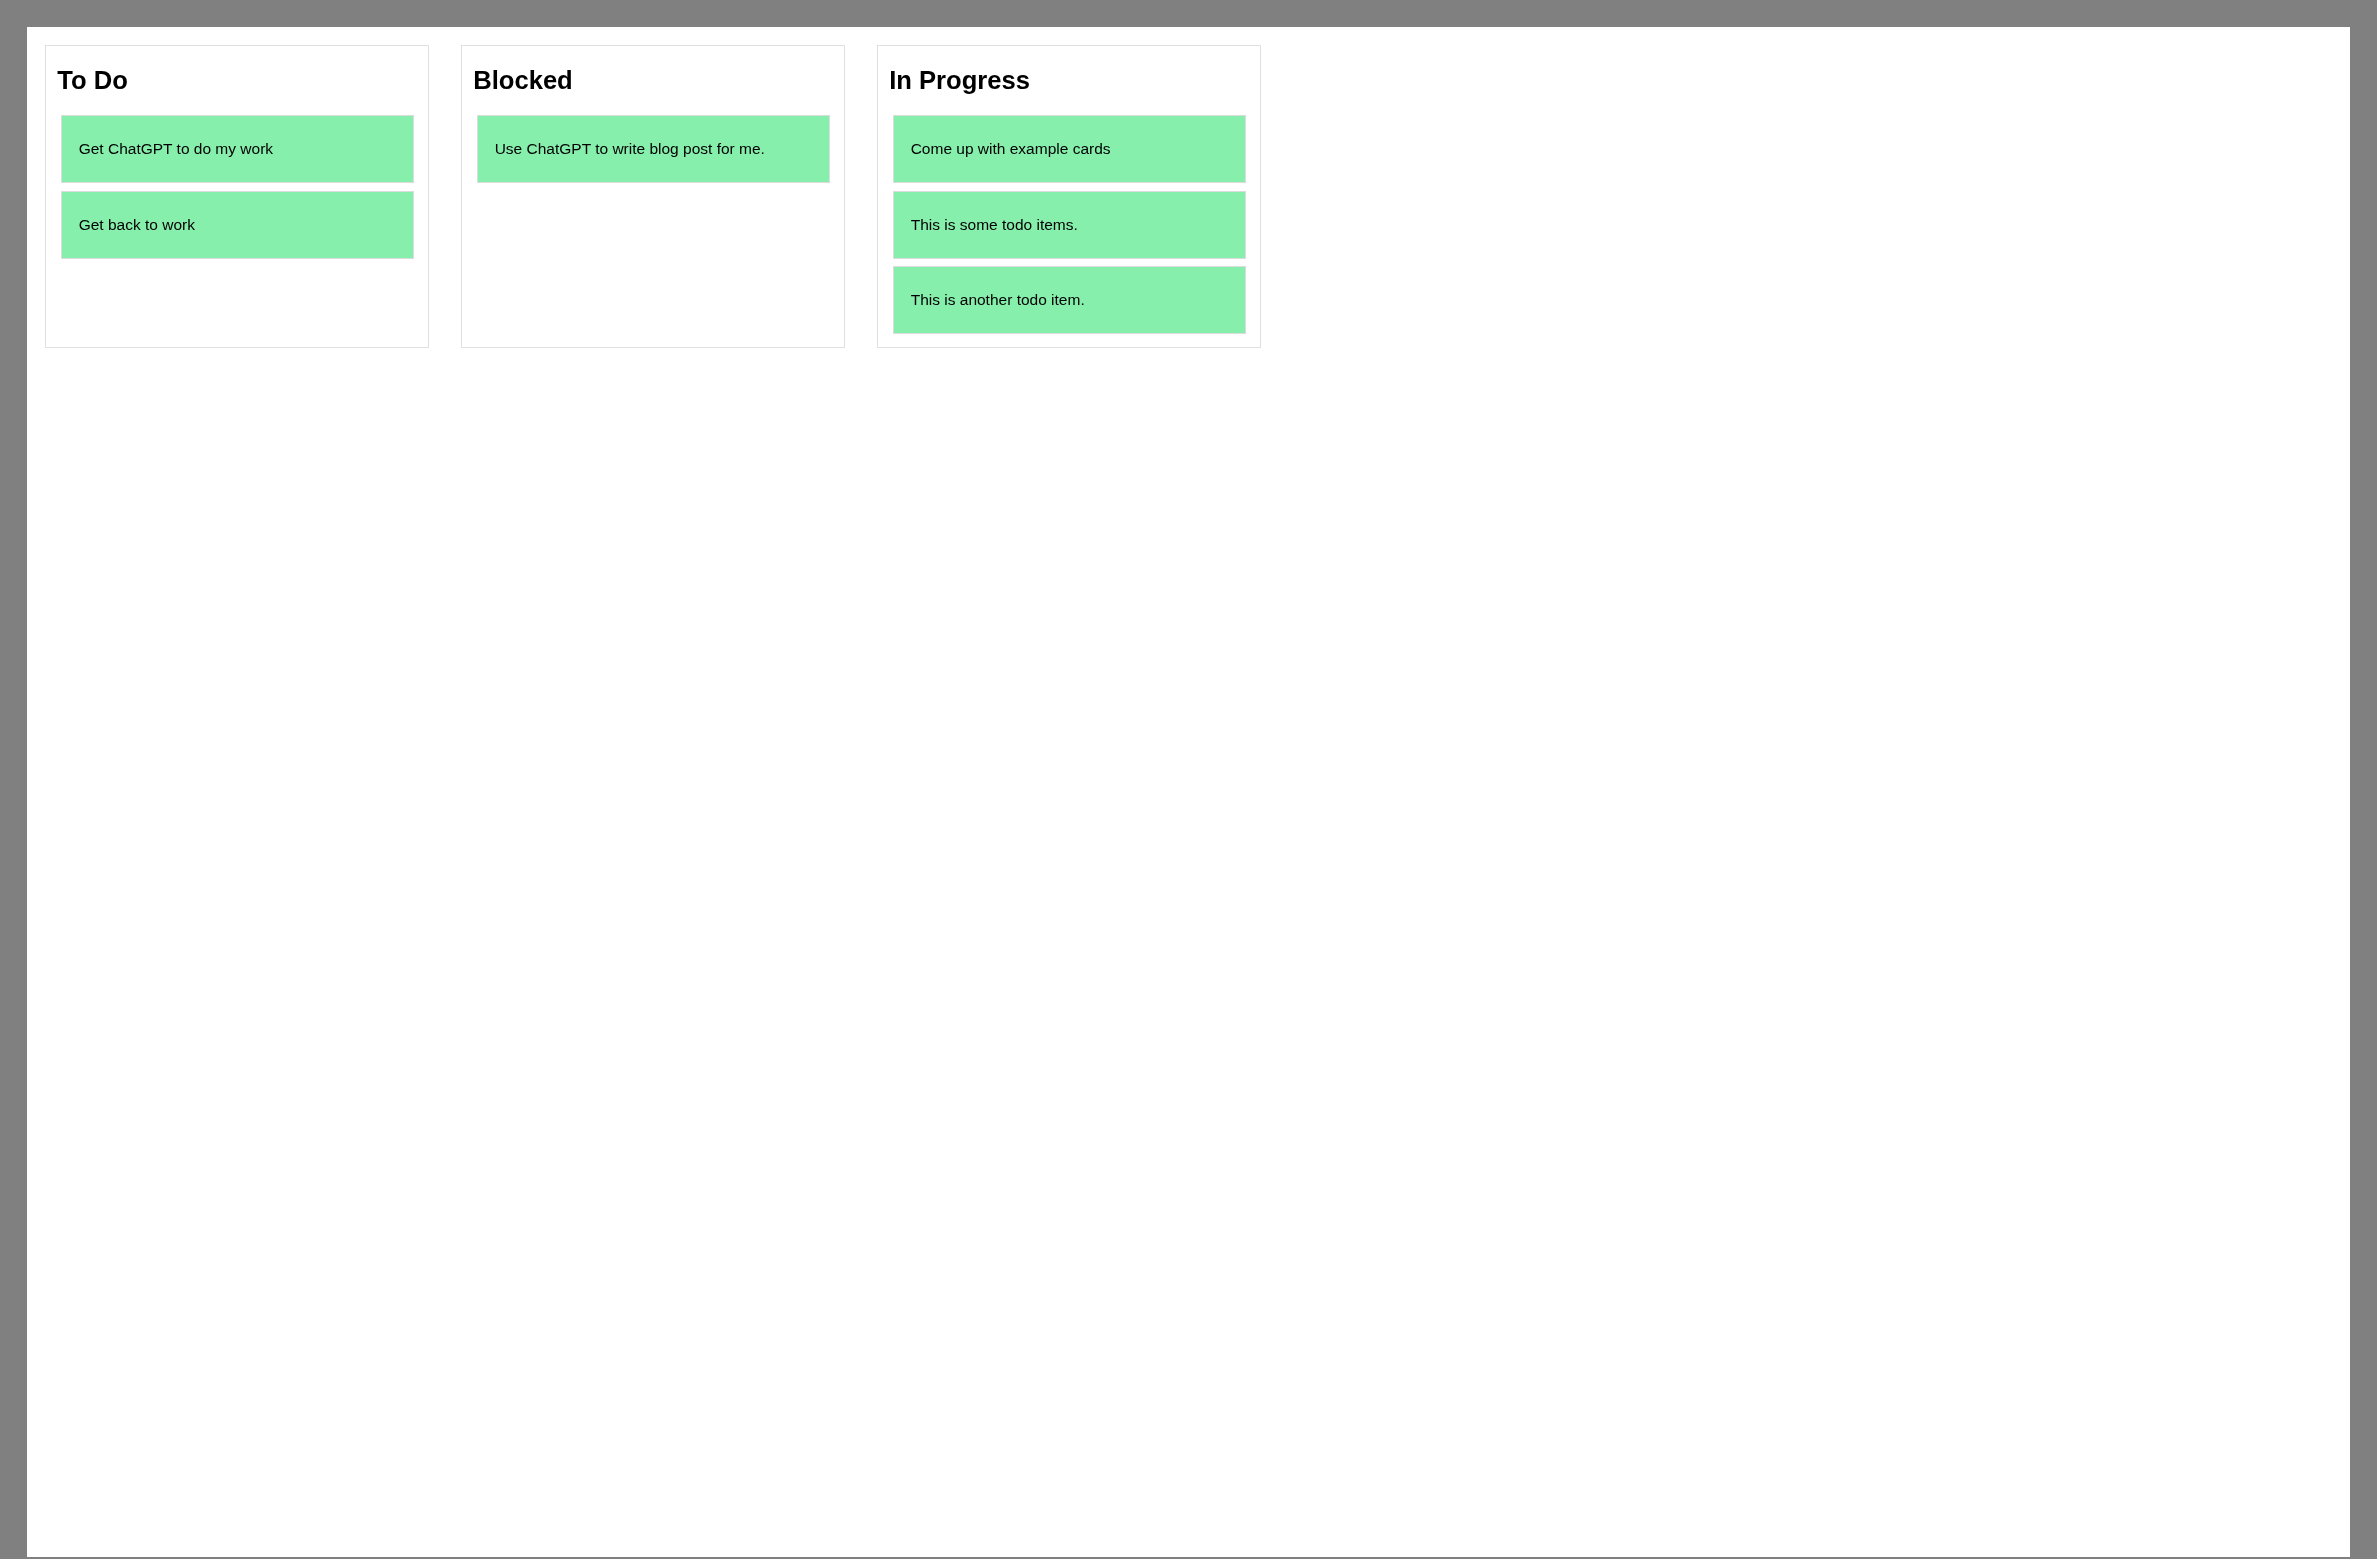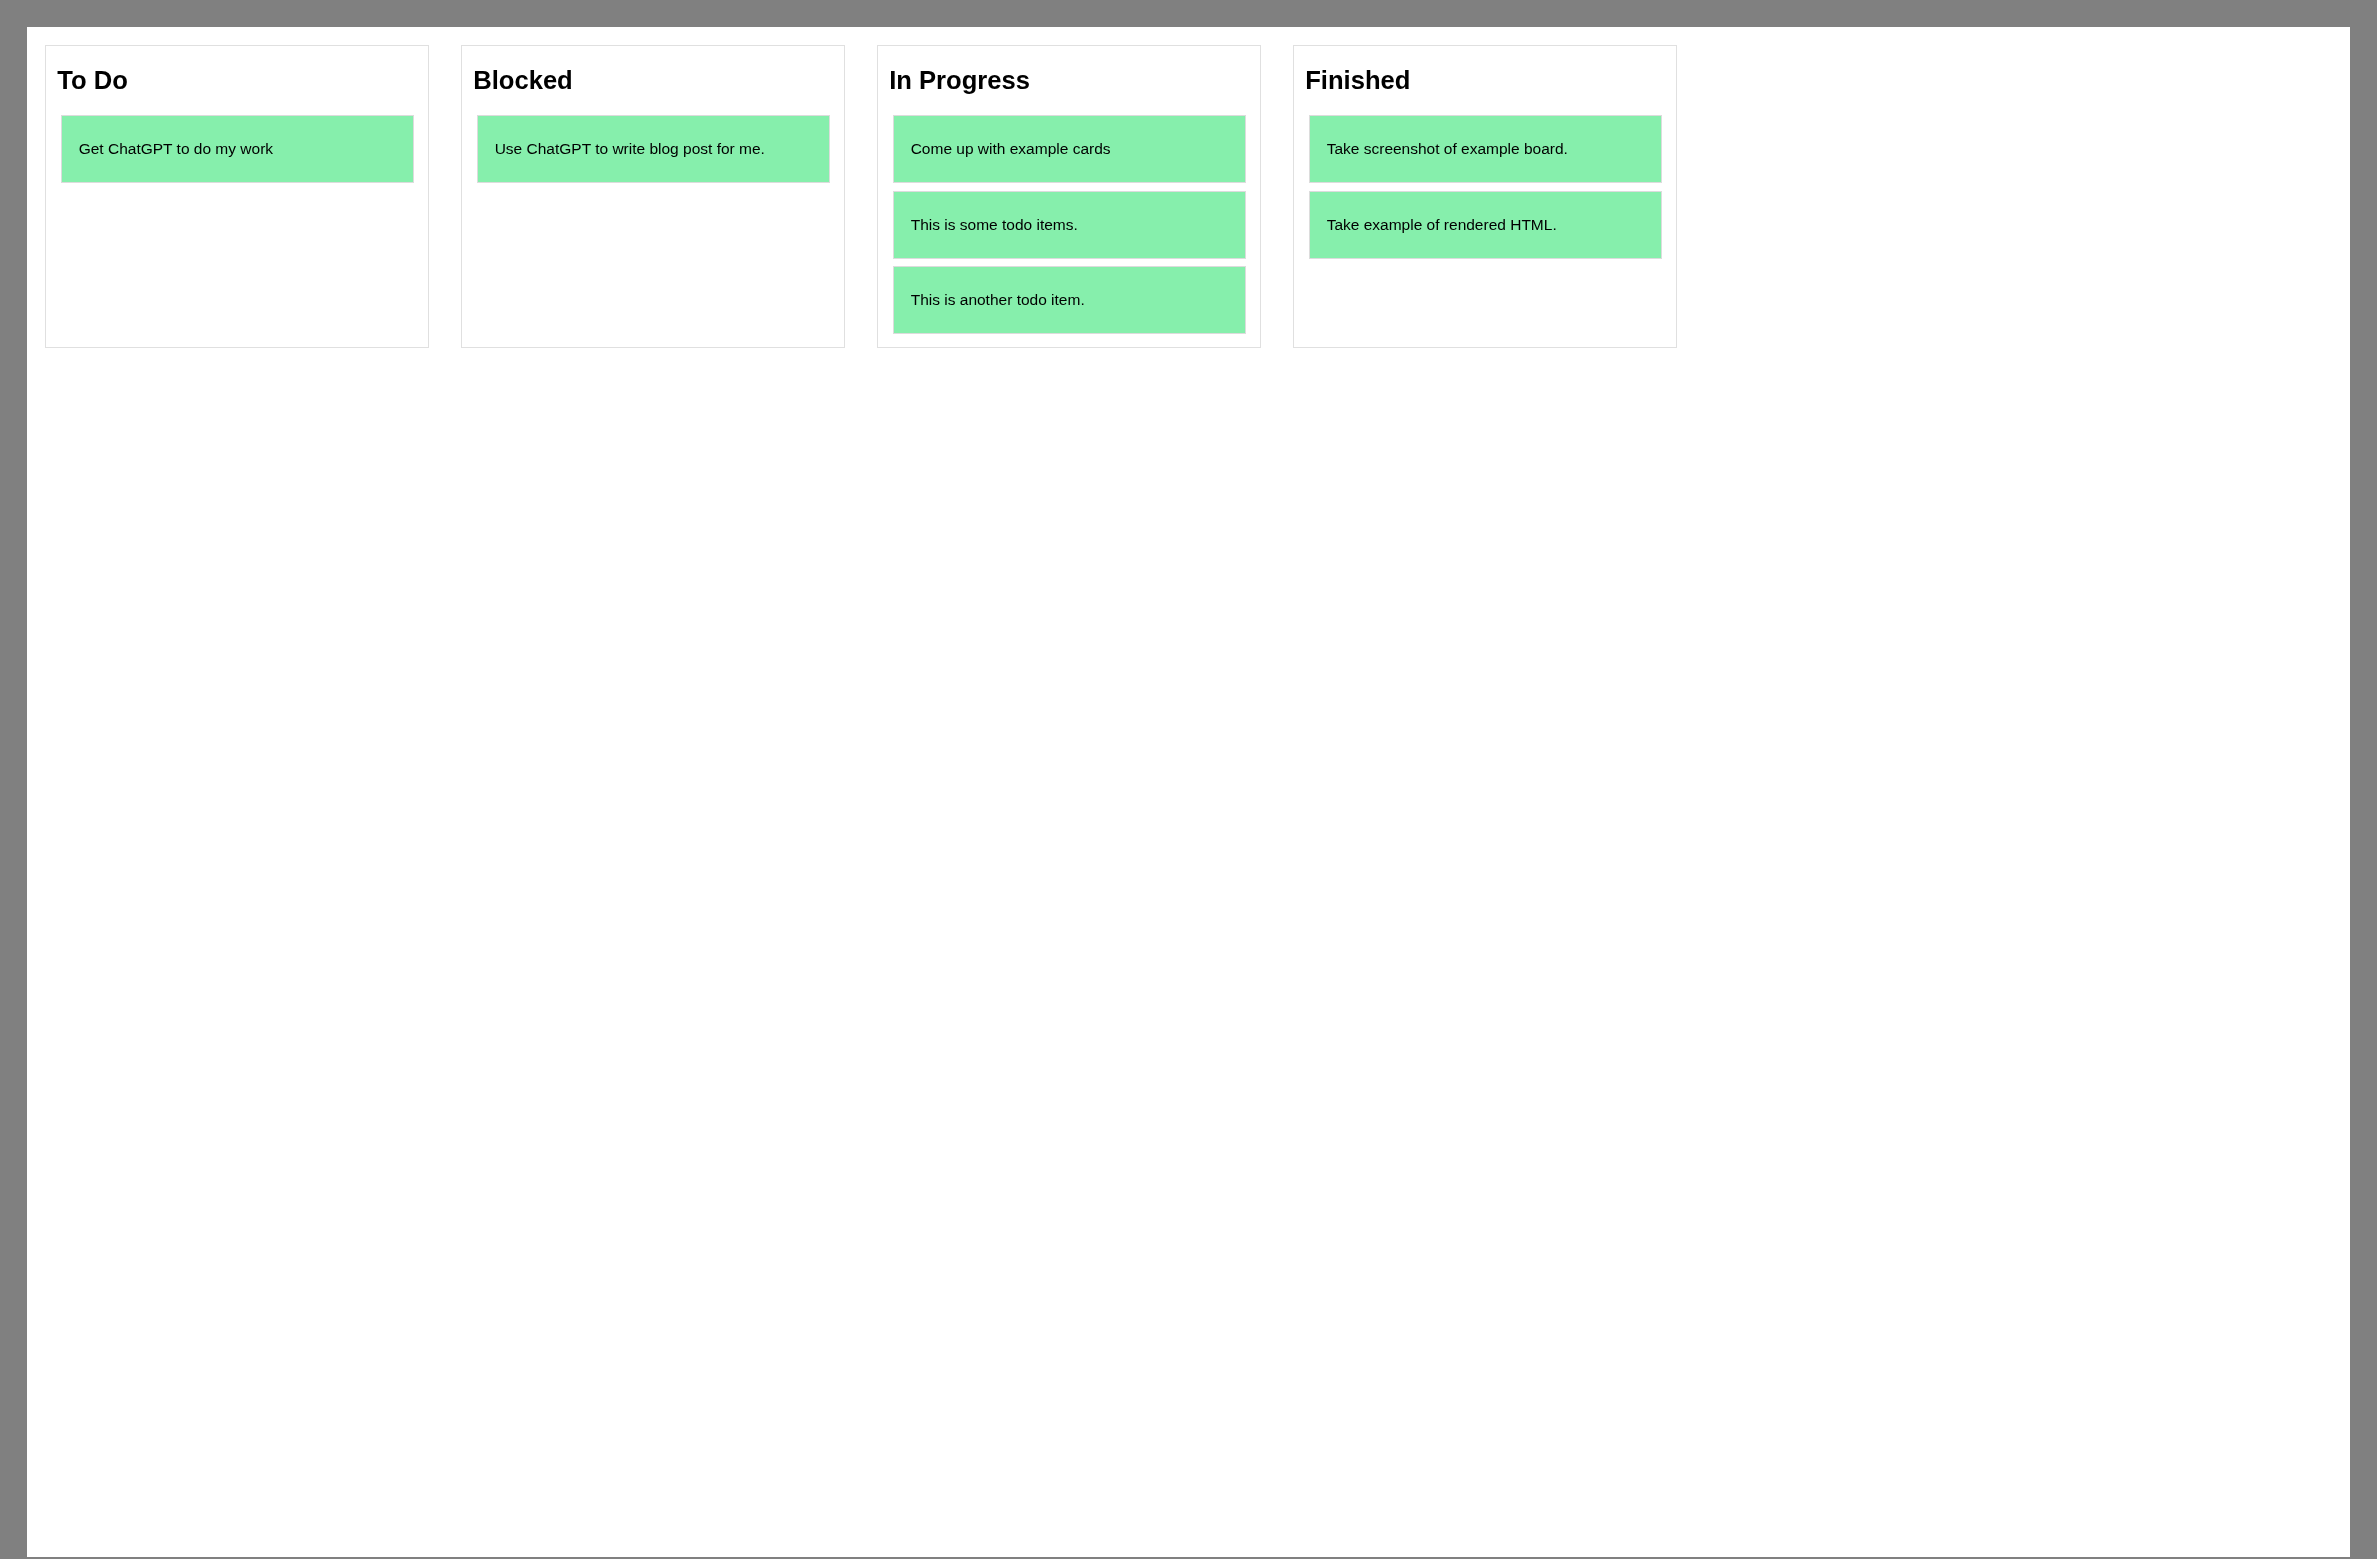--- a/index.html
+++ b/index.html
@@ -51,20 +51,23 @@
 </head>
 <body>
 
 <div class="board">
 
   <div class="column">
     <h2 class="column-title">To Do</h2>
     <div class="card">
       <span>Get ChatGPT to do my work</span>
     </div>
+    <div class="card">
+      <span>Get back to work</span>
+    </div>
   </div>
 
   <div class="column">
     <h2 class="column-title">Blocked</h2>
     <div class="card">
       <span>Use ChatGPT to write blog post for me.</span>
     </div>
   </div>
 
   <div class="column">
@@ -73,24 +76,15 @@
       <span>Come up with example cards</span>
     </div>
     <div class="card">
       <span>This is some todo items.</span>
     </div>
     <div class="card">
       <span>This is another todo item.</span>
     </div>
   </div>
 
-  <div class="column">
-    <h2 class="column-title">Finished</h2>
-    <div class="card">
-      <span>Take screenshot of example board.</span>
-    </div>
-    <div class="card">
-      <span>Take example of rendered HTML.</span>
-    </div>
-  </div>
 
 </div>
 
 
 </body></html>

